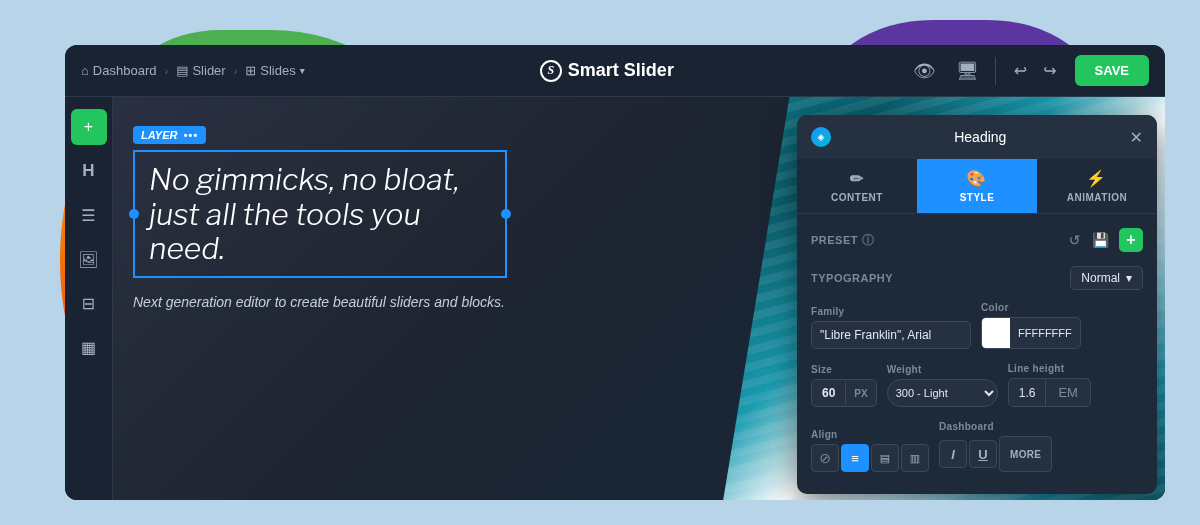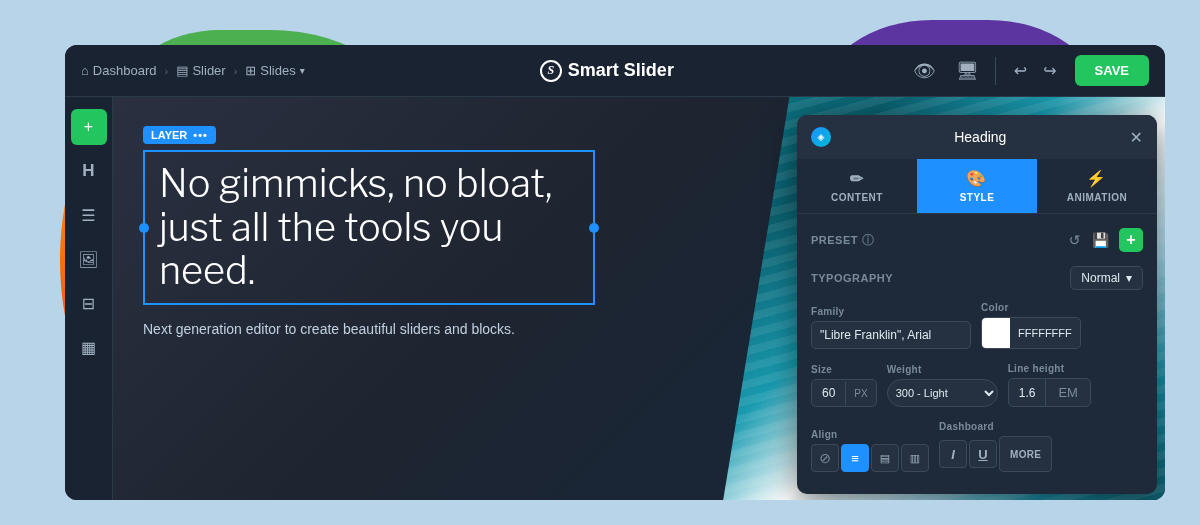--- a/index.html
+++ b/index.html
@@ -221,22 +221,23 @@
         transparent 8px,
         rgba(255,255,255,0.08) 8px,
         rgba(255,255,255,0.08) 16px
       );
     }
 
     
     .heading-layer {
       position: absolute;
       top: 28px;
-      left: 30px;
-      width: 452px;
+      left: 20px;
+      width: 374px;
+      font-style: italic;
     }
     .layer-badge {
       display: inline-flex;
       align-items: center;
       gap: 6px;
       background: #1e90ff;
       color: #fff;
       font-size: 11px;
       font-weight: 700;
       padding: 3px 8px;
@@ -267,21 +268,21 @@
       right: -6px;
       top: 50%;
       transform: translateY(-50%);
       width: 10px;
       height: 10px;
       border-radius: 50%;
       background: #1e90ff;
     }
     .heading-text {
       color: #fff;
-      font-size: 38px;
+      font-size: 30px;
       font-weight: 300;
       line-height: 1.15;
       font-family: 'Libre Franklin', Arial, sans-serif;
     }
     .subtitle-text {
       color: #c0d0e0;
       font-size: 14px;
       margin-top: 14px;
       line-height: 1.5;
       font-weight: 300;
@@ -482,20 +483,21 @@
       font-size: 11px;
       padding: 0 8px;
     }
     .size-group {
       display: flex;
       align-items: center;
       background: #253040;
       border: 1px solid #3a4a5a;
       border-radius: 5px;
       overflow: hidden;
+      font-weight: bold;
     }
     .size-value {
       color: #e0e8f0;
       font-size: 12px;
       padding: 6px 10px;
     }
     .size-unit {
       color: #7a8a9a;
       font-size: 10px;
       padding: 6px 8px;

